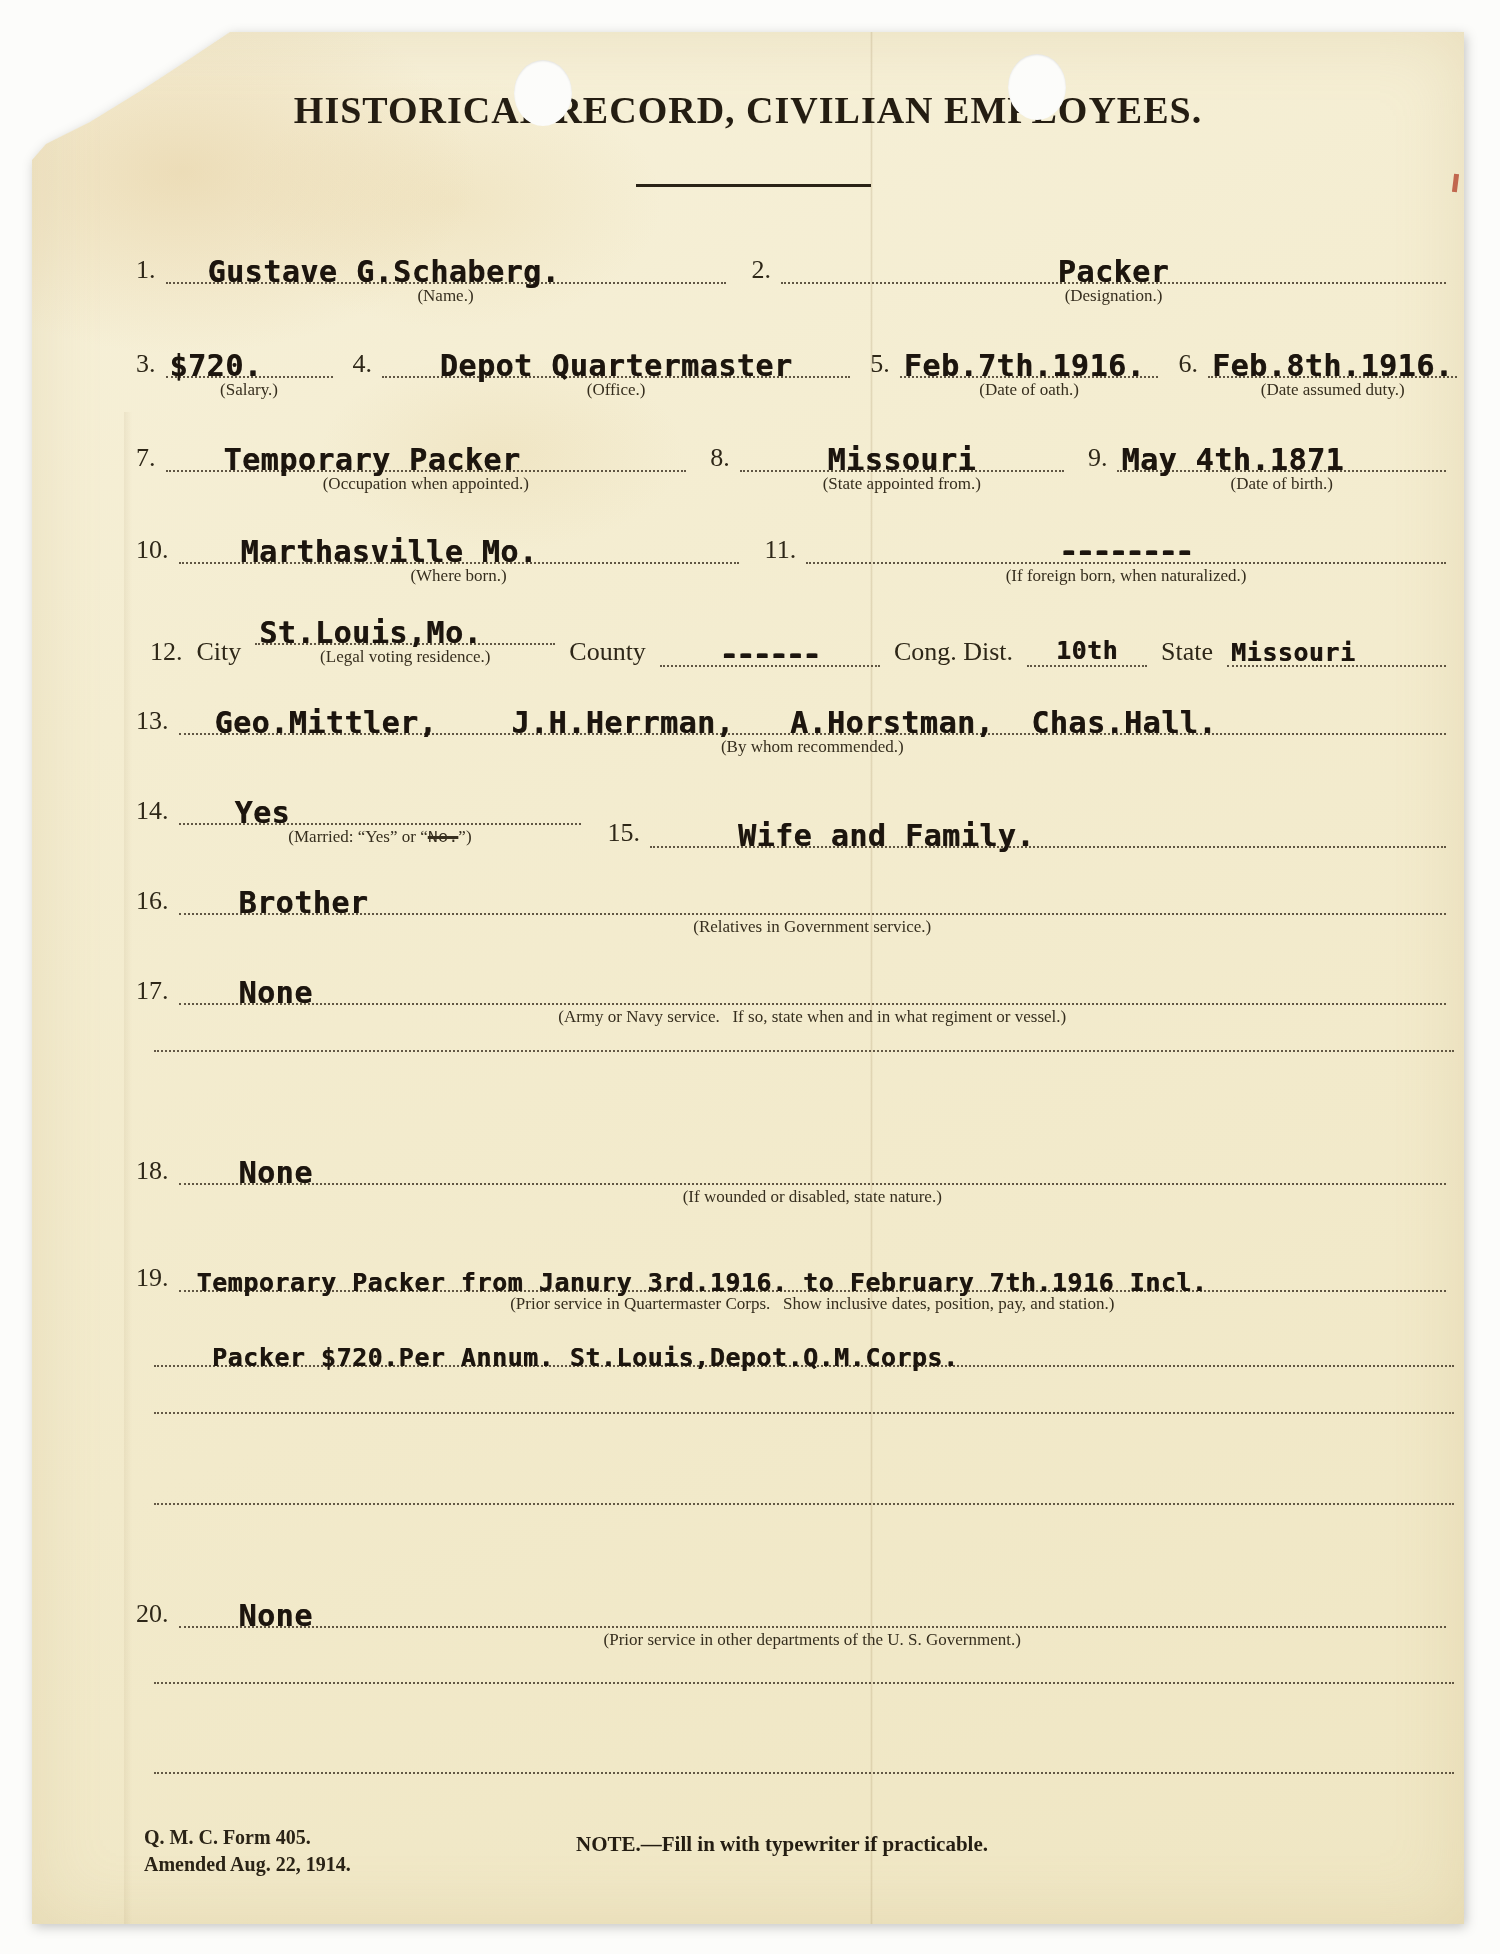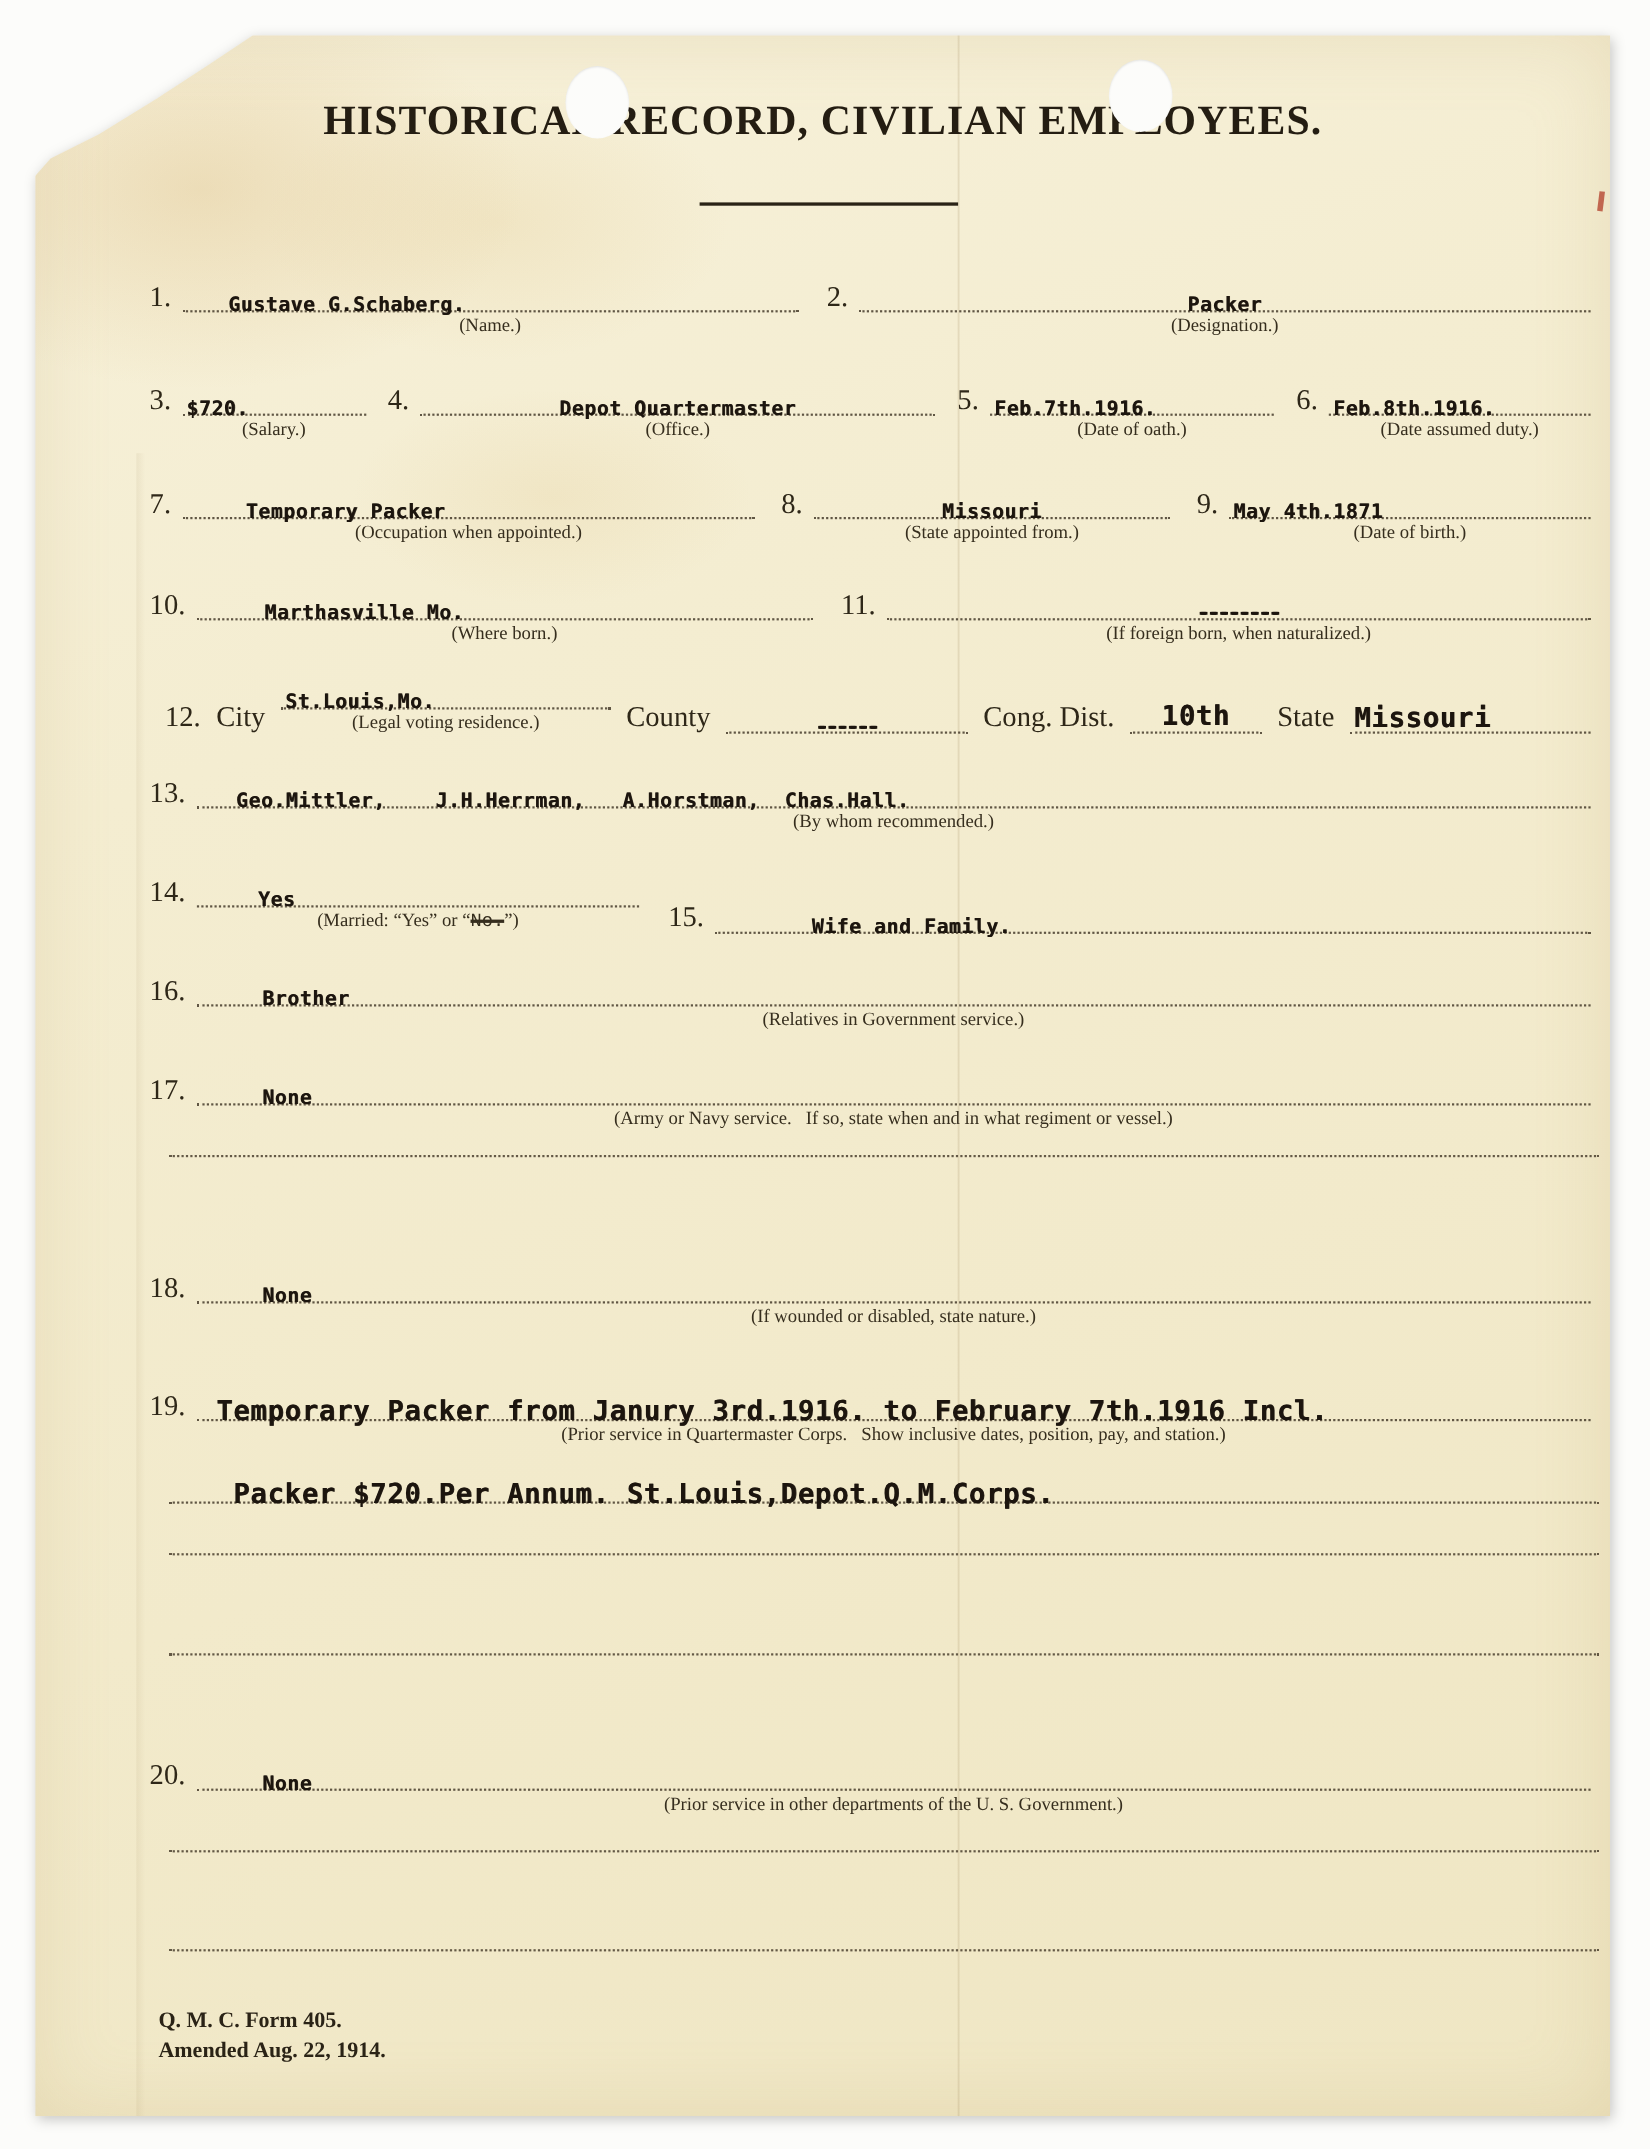--- a/index.html
+++ b/index.html
@@ -51,21 +51,21 @@
     border-bottom:2.6px dotted rgba(64,53,36,.82);
     display:flex;align-items:flex-end;min-height:38px;padding:0 4px;
   }
   .fline.ac{justify-content:center;}
   .fcaption{
     grid-column:2;grid-row:2;text-align:center;
     font-size:17px;color:#362e1e;margin-top:3px;white-space:pre;line-height:1.1;
   }
   .typed{
     font-family:"DejaVu Sans Mono", monospace;font-weight:bold;
-    font-size:18px;color:#1c150e;white-space:pre;letter-spacing:.5px;
+    font-size:30px;color:#1c150e;white-space:pre;letter-spacing:.5px;
     text-shadow:.5px 0 0 rgba(28,21,14,.85);
     margin-bottom:-5px;line-height:1;
   }
   .typed.big{font-size:25px;}
   .dashes{letter-spacing:-1.5px;text-shadow:.8px 0 0 #1c150e, -.8px 0 0 #1c150e;}
   .struck{text-decoration:line-through;text-decoration-thickness:3px;font-family:Liberation Mono, monospace;}
   .blank-line{position:absolute;left:122px;right:10px;border-bottom:2.6px dotted rgba(64,53,36,.80);z-index:3;}
 
   .footer-id{position:absolute;left:112px;top:1792px;font-size:20px;font-weight:bold;
     color:#2a2316;line-height:1.35;z-index:3;}
@@ -300,19 +300,20 @@
       </div>
     </div>
 
     <div class="blank-line" style="top:1650px;"></div>
     <div class="blank-line" style="top:1740px;"></div>
 
     <div class="footer-id">
       <div>Q. M. C. Form 405.</div>
       <div>Amended Aug. 22, 1914.</div>
     </div>
+    <div class="footer-note">NOTE.—Fill in with typewriter if practicable.</div>
 
     <div class="red-mark"></div>
   </div>
 
   <div class="hole hole1"></div>
   <div class="hole hole2"></div>
 </div>
 
 </body></html>

